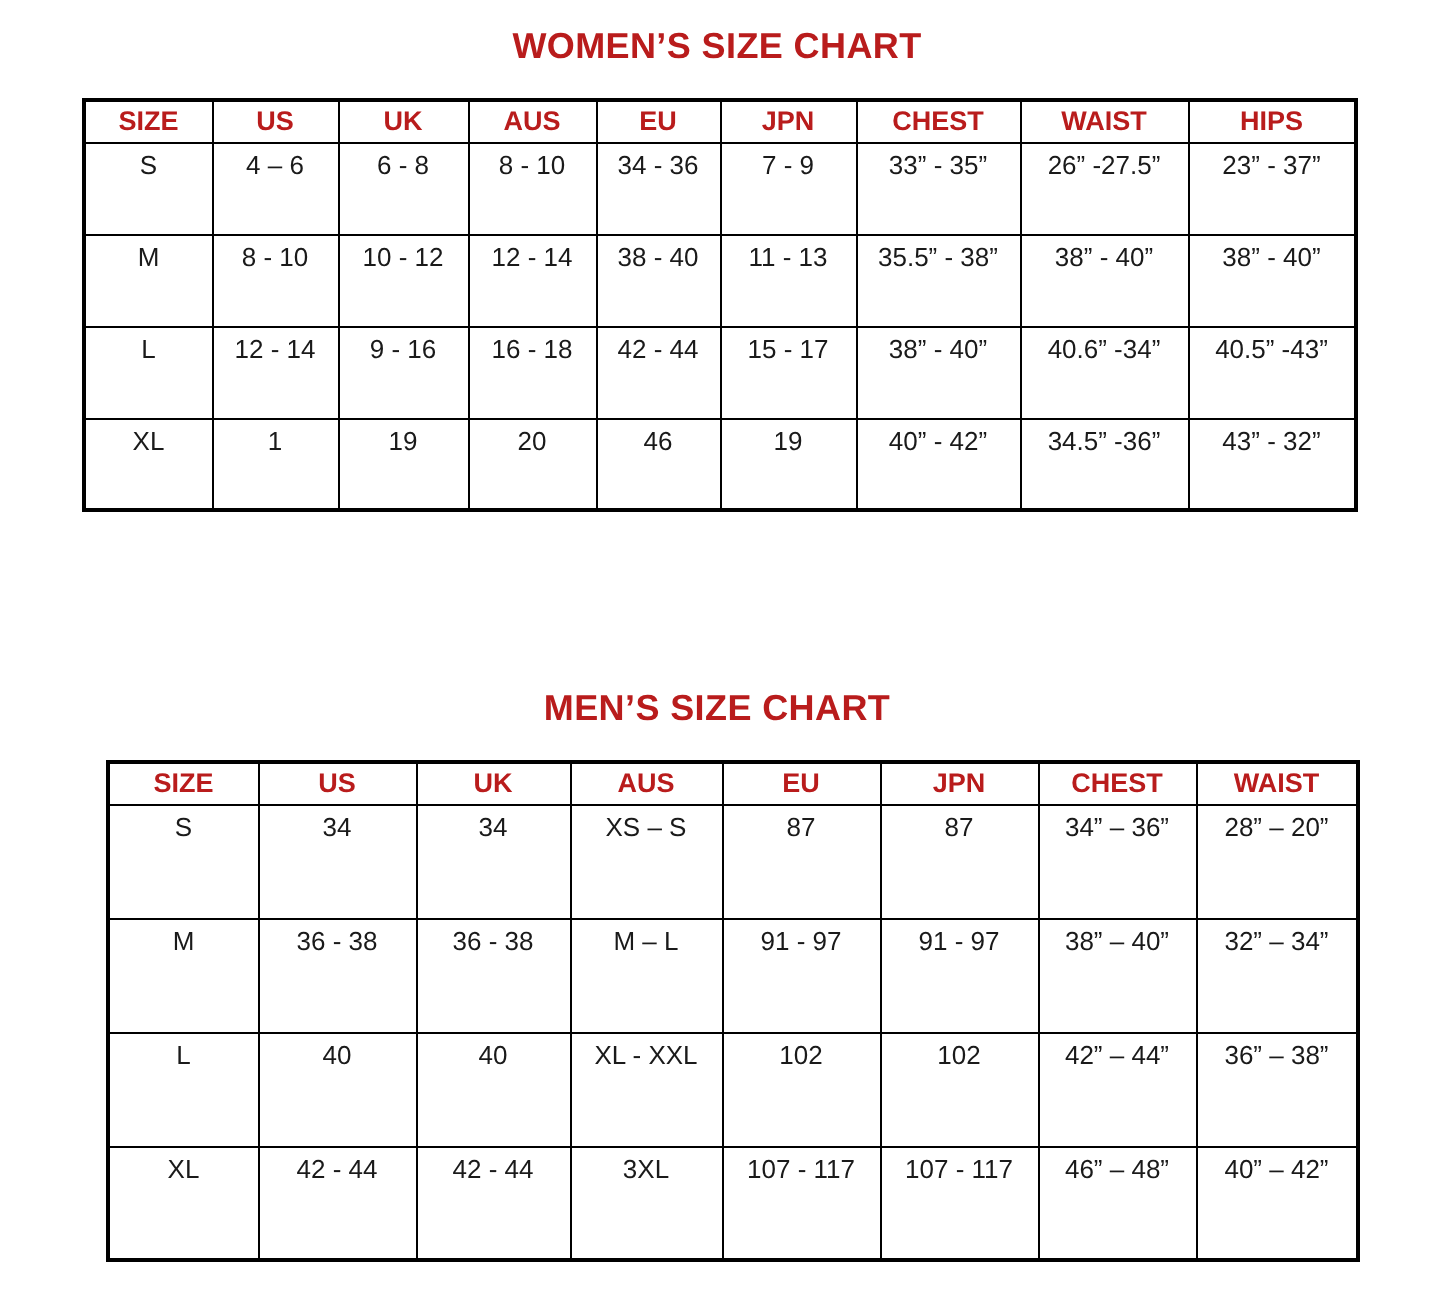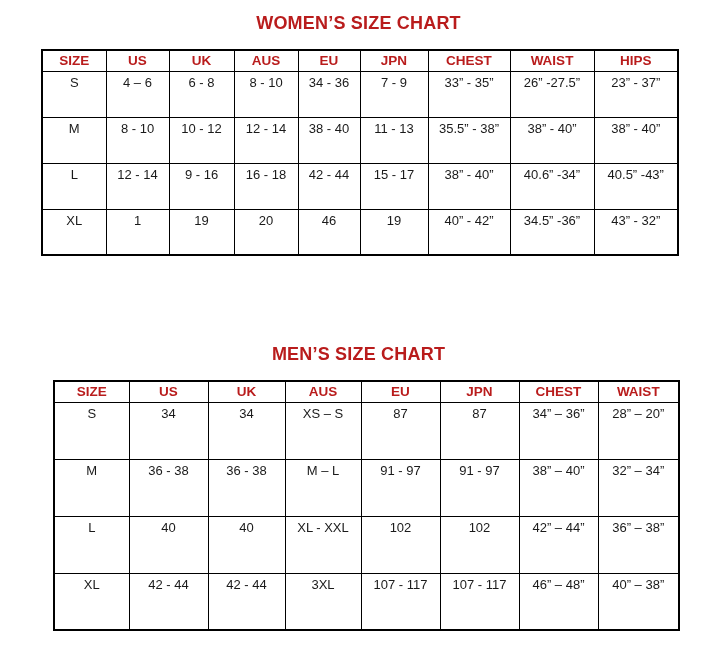--- a/index.html
+++ b/index.html
@@ -192,16 +192,16 @@
         <td>36” – 38”</td>
       </tr>
       <tr>
         <td>XL</td>
         <td>42 - 44</td>
         <td>42 - 44</td>
         <td>3XL</td>
         <td>107 - 117</td>
         <td>107 - 117</td>
         <td>46” – 48”</td>
-        <td>40” – 38”</td>
+        <td>40” – 42”</td>
       </tr>
     </tbody>
   </table>
 
 </body></html>

